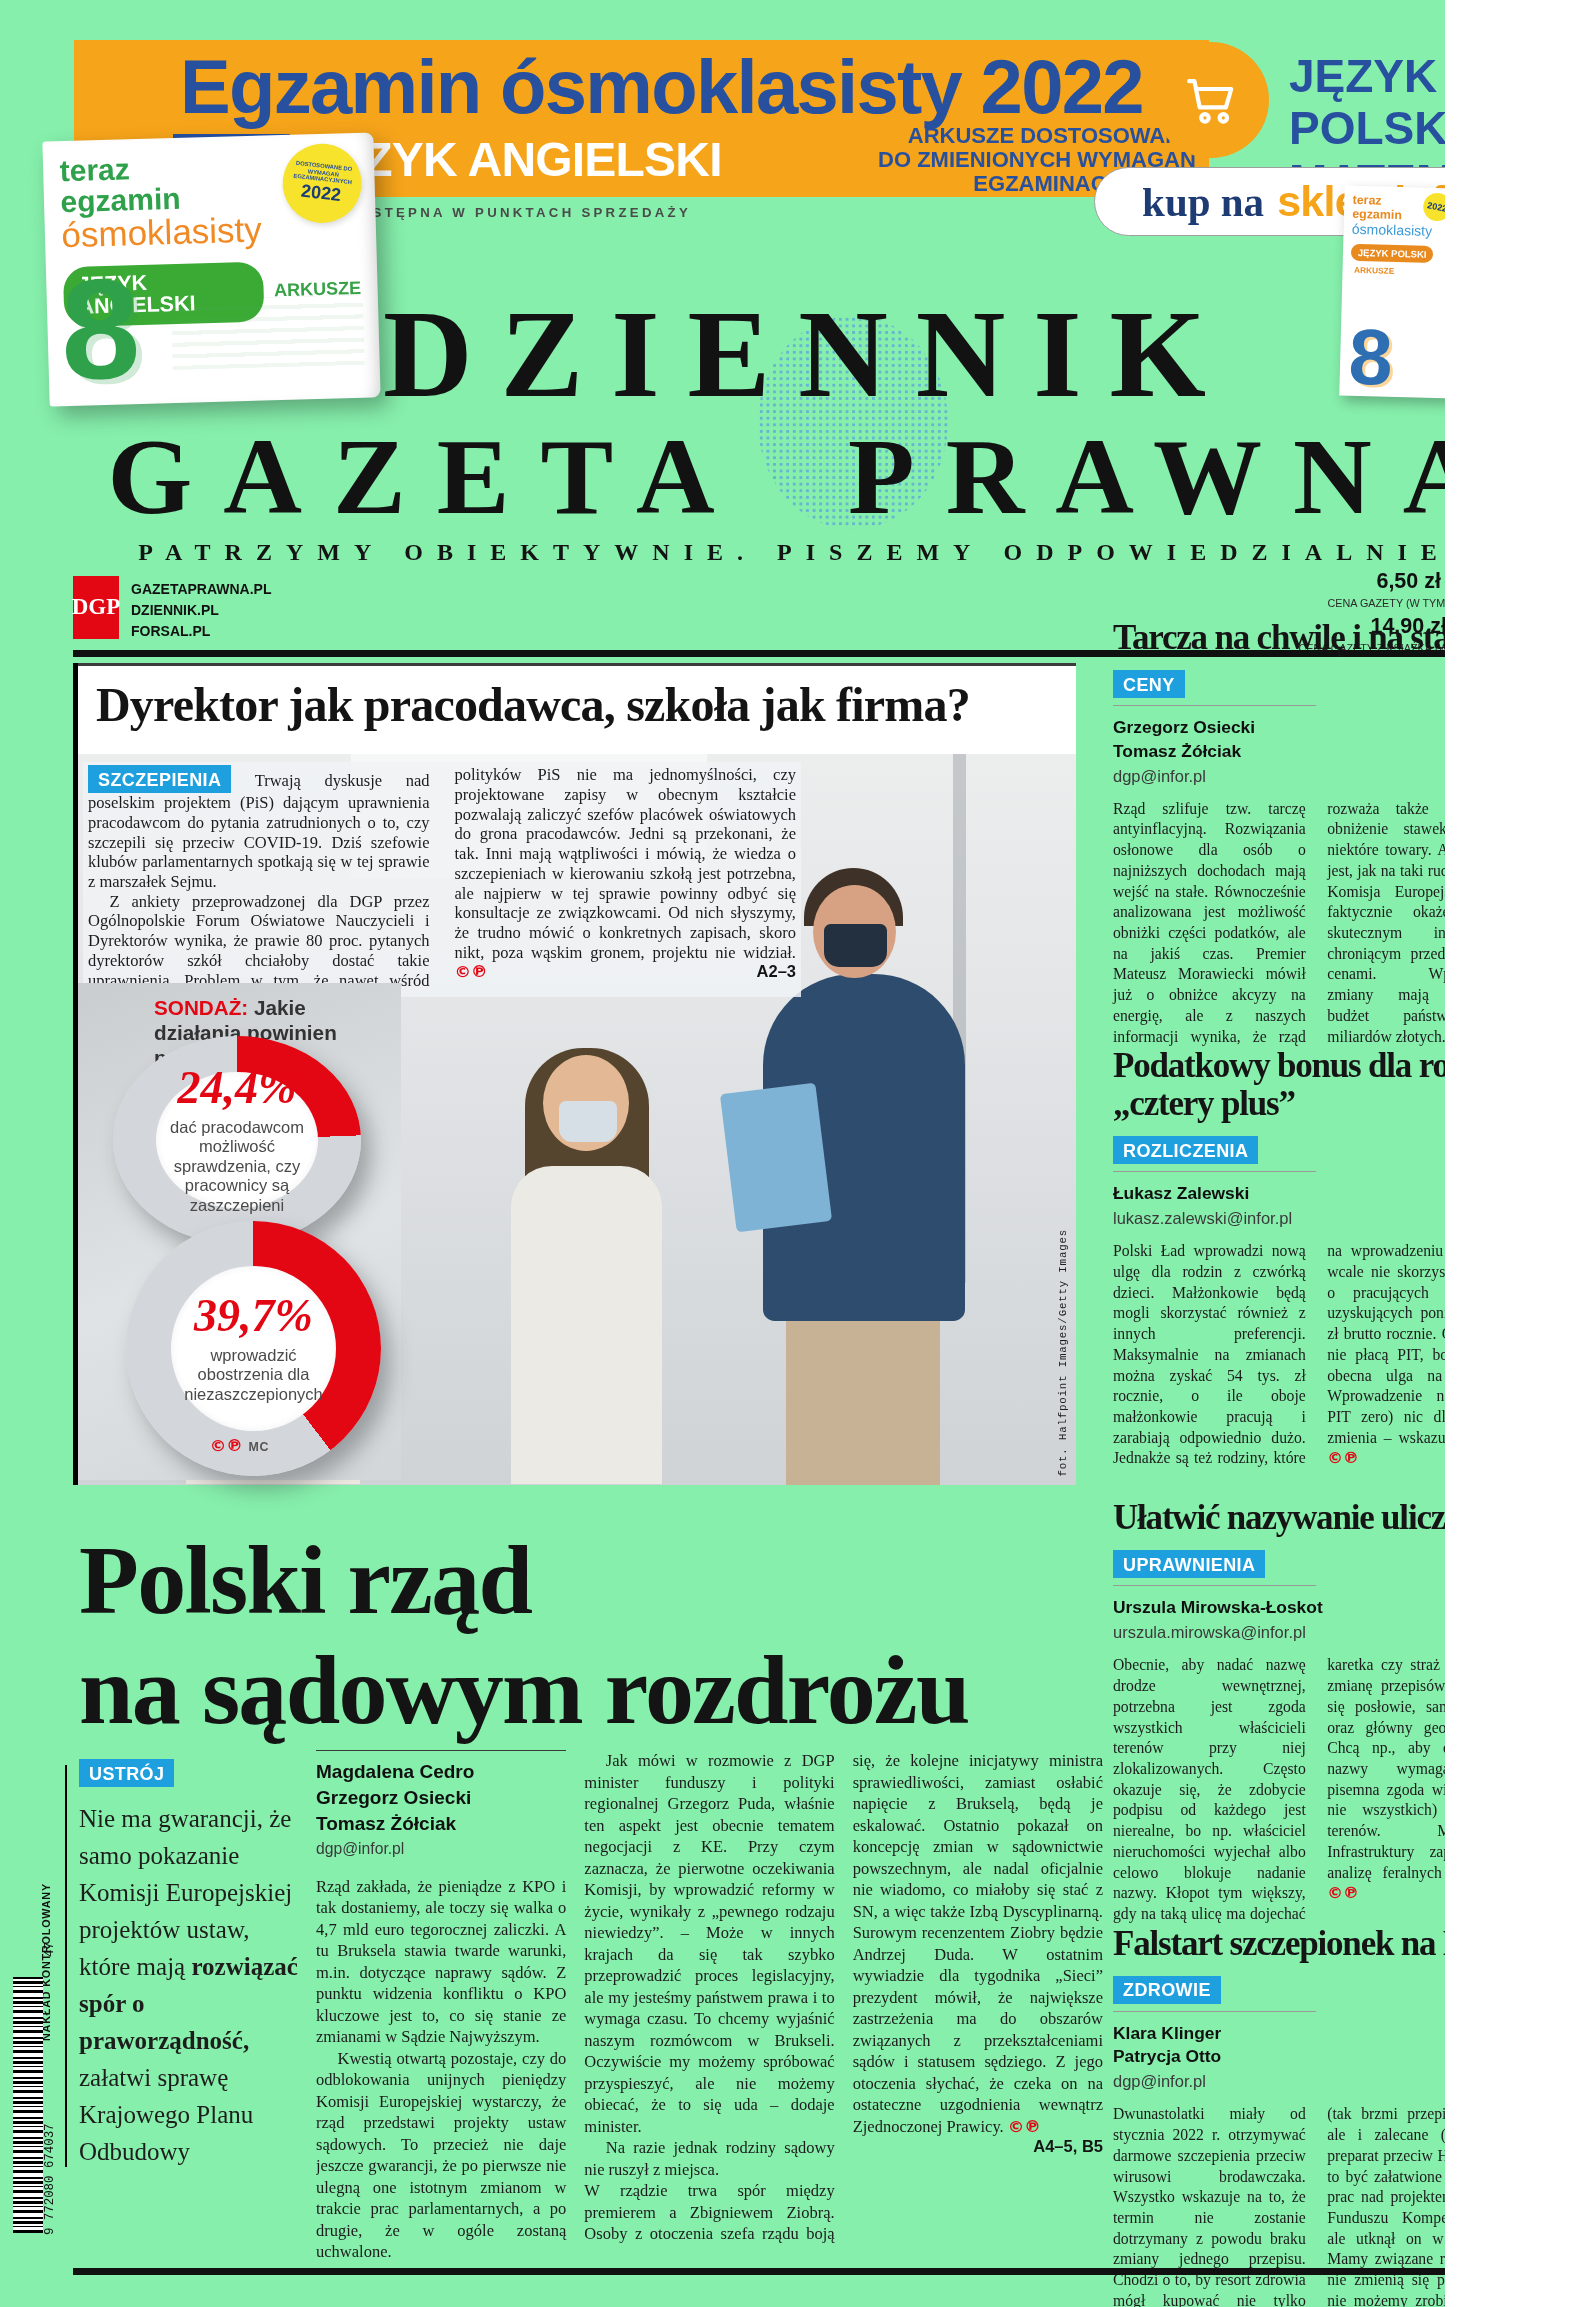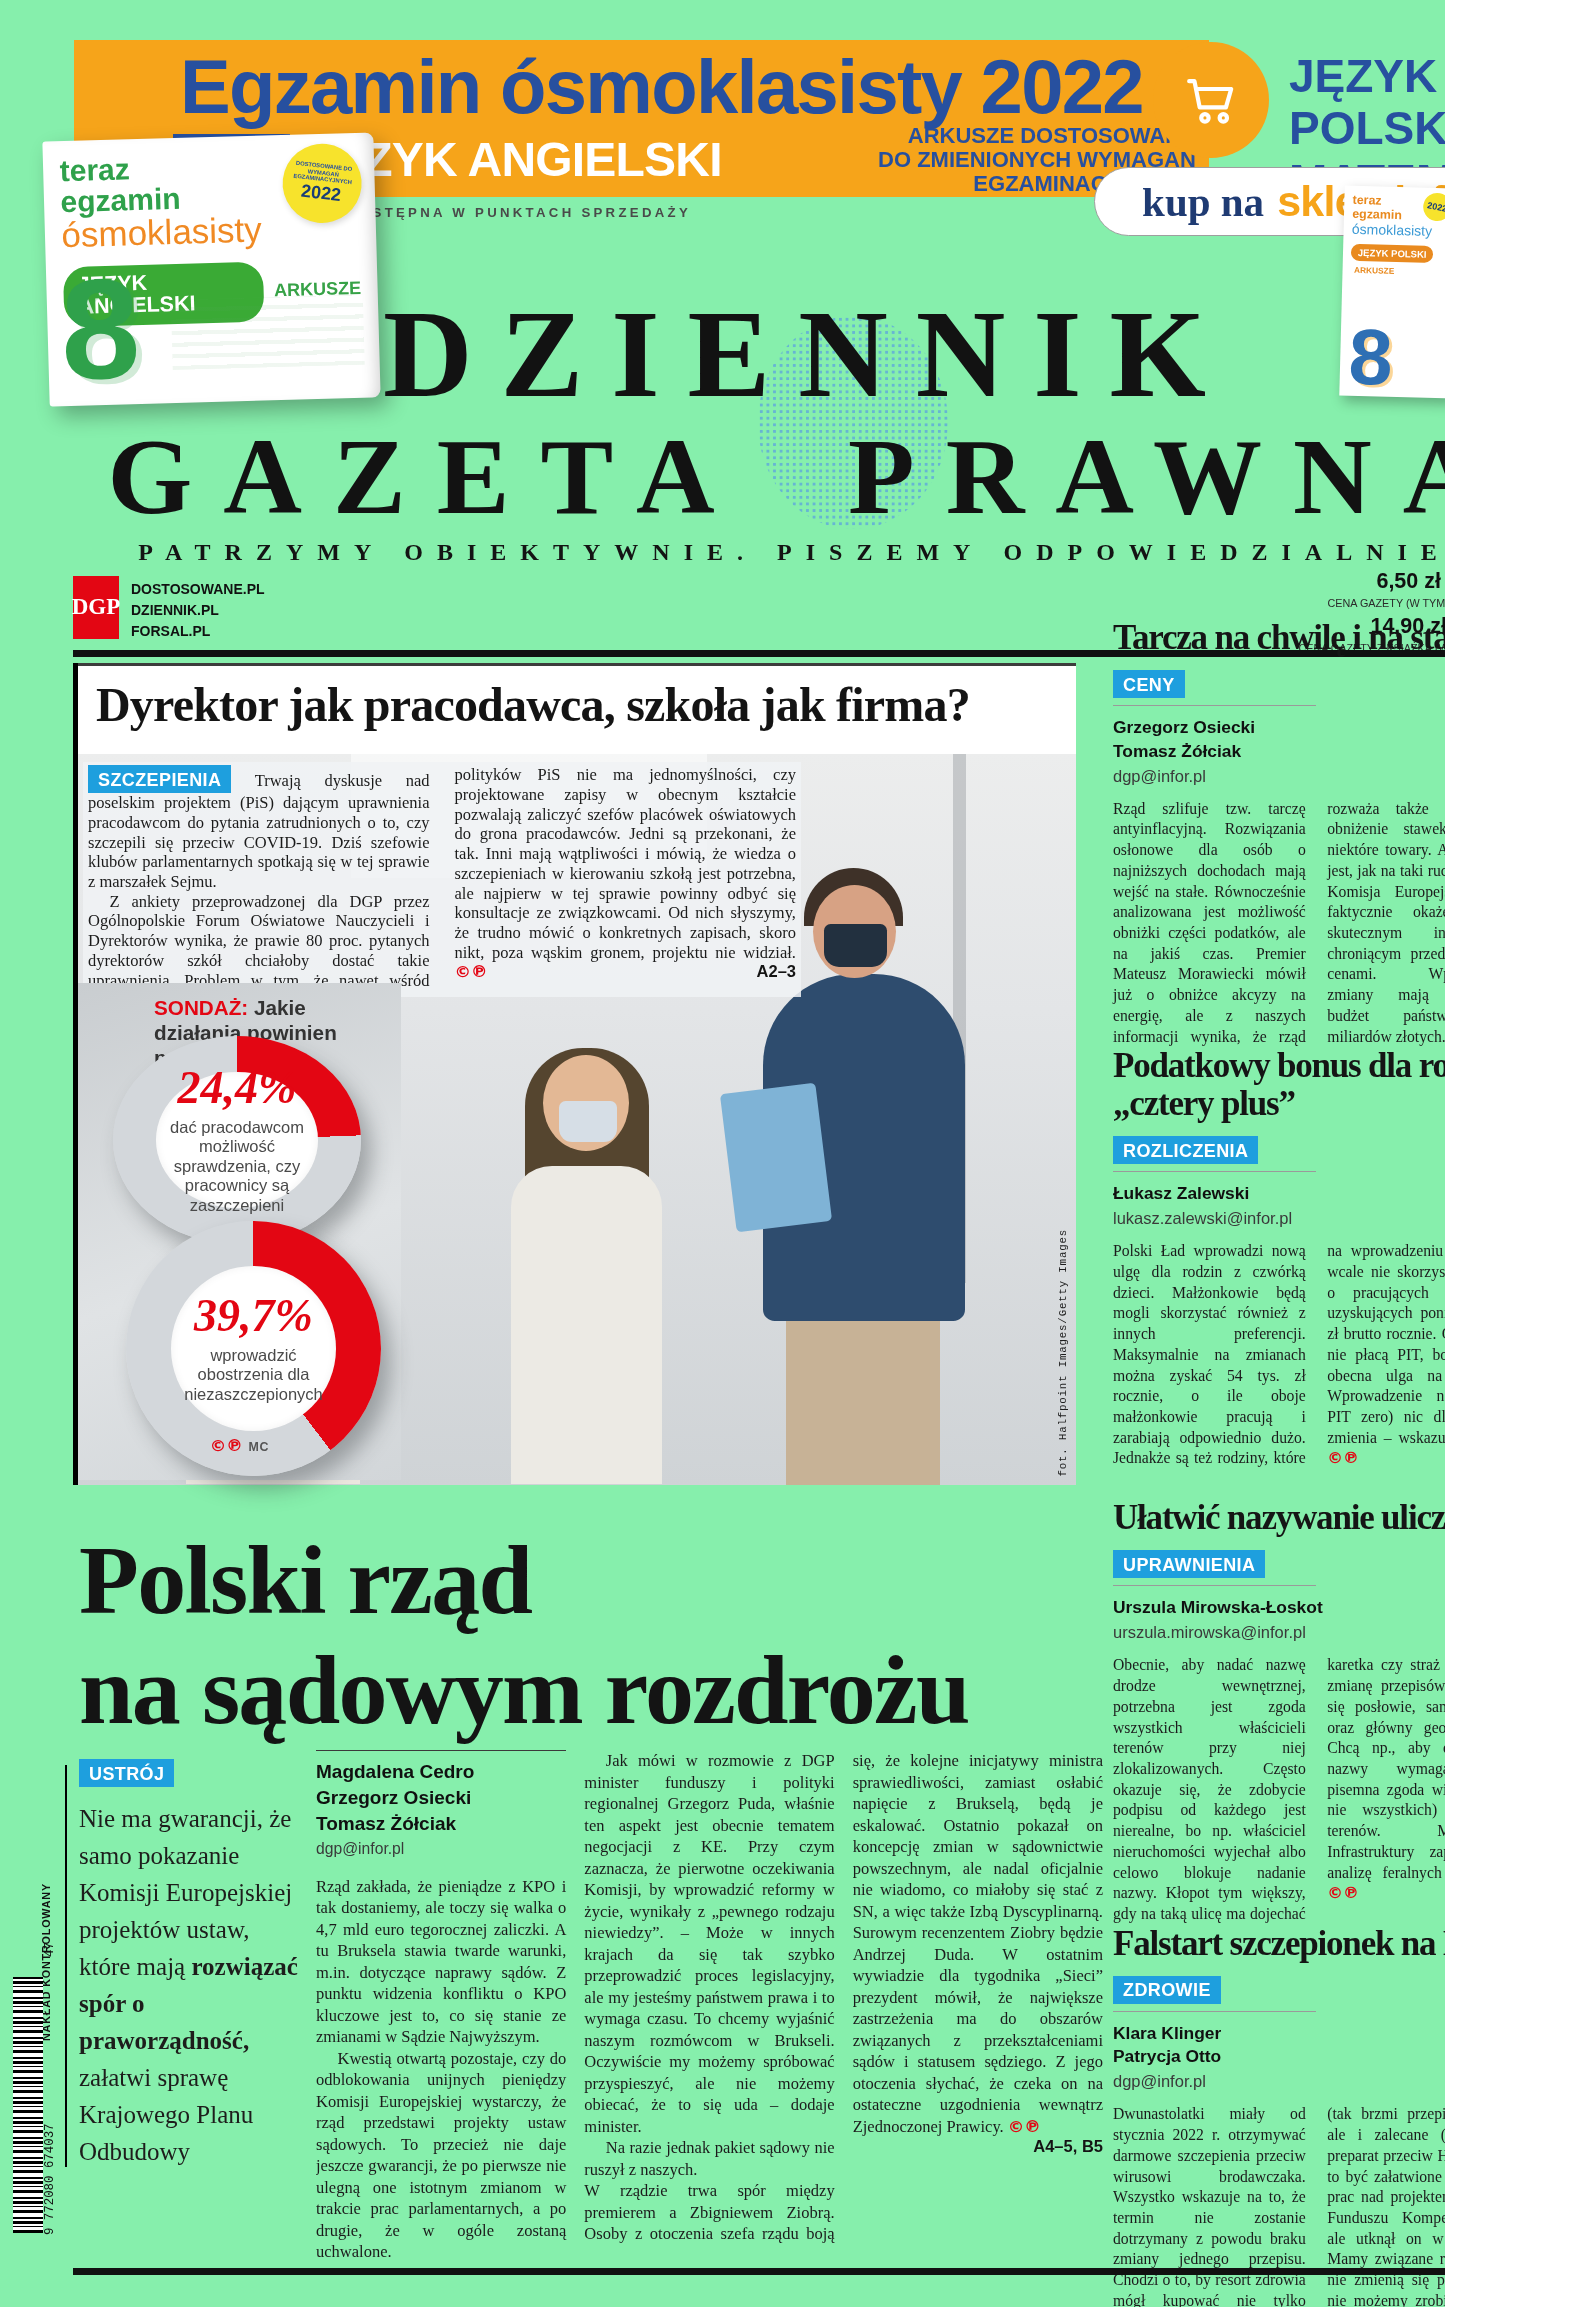--- a/index.html
+++ b/index.html
@@ -256,21 +256,21 @@
   <div id="globe"></div>
   <div id="masthead">
     <div class="m1">DZIENNIK</div>
     <div class="m2">GAZETA PRAWNA</div>
   </div>
   <div id="tagline">PATRZYMY OBIEKTYWNIE. PISZEMY ODPOWIEDZIALNIE</div>
 
   <div id="infobar">
     <div class="dgp">DGP</div>
     <div class="sites">
-      <div>DOSTOSOWANE.PL</div>
+      <div>GAZETAPRAWNA.PL</div>
       <div>DZIENNIK.PL</div>
       <div>FORSAL.PL</div>
     </div>
     <div class="prices">
       <div class="price">6,50 zł</div>
       <div class="pnote">CENA GAZETY (W TYM 8% VAT)</div>
       <div class="price">14,90 zł</div>
       <div class="pnote">CENA GAZETY Z KSIĄŻKĄ (W TYM 8% VAT)</div>
     </div>
   </div>
@@ -411,21 +411,21 @@
   <div id="bcols">
     <div class="bauthors">
       <div class="byline">Magdalena Cedro</div>
       <div class="byline">Grzegorz Osiecki</div>
       <div class="byline">Tomasz Żółciak</div>
       <div class="email">dgp@infor.pl</div>
     </div>
     <p>Rząd zakłada, że pieniądze z KPO i tak dostaniemy, ale toczy się walka o 4,7 mld euro tegorocznej zaliczki. A tu Bruksela stawia twarde warunki, m.in. dotyczące naprawy sądów. Z punktu widzenia konfliktu o KPO kluczowe jest to, co się stanie ze zmianami w Sądzie Najwyższym.</p>
     <p class="p-ind">Kwestią otwartą pozostaje, czy do odblokowania unijnych pieniędzy Komisji Europejskiej wystarczy, że rząd przedstawi projekty ustaw sądowych. To przecież nie daje jeszcze gwarancji, że po pierwsze nie ulegną one istotnym zmianom w trakcie prac parlamentarnych, a po drugie, że w ogóle zostaną uchwalone.</p>
     <p class="p-ind">Jak mówi w rozmowie z DGP minister funduszy i polityki regionalnej Grzegorz Puda, właśnie ten aspekt jest obecnie tematem negocjacji z KE. Przy czym zaznacza, że pierwotne oczekiwania Komisji, by wprowadzić reformy w życie, wynikały z „pewnego rodzaju niewiedzy”. – Może w innych krajach da się tak szybko przeprowadzić proces legislacyjny, ale my jesteśmy państwem prawa i to wymaga czasu. To chcemy wyjaśnić naszym rozmówcom w Brukseli. Oczywiście my możemy spróbować przyspieszyć, ale nie możemy obiecać, że to się uda – dodaje minister.</p>
-    <p class="p-ind">Na razie jednak pakiet sądowy nie ruszył z naszych.</p>
+    <p class="p-ind">Na razie jednak rodziny sądowy nie ruszył z miejsca.</p>
     <p>
       <span>W rządzie trwa spór między premierem a Zbigniewem Ziobrą. Osoby z otoczenia szefa rządu boją się, że kolejne inicjatywy ministra sprawiedliwości, zamiast osłabić napięcie z Brukselą, będą je eskalować. Ostatnio pokazał on koncepcję zmian w sądownictwie powszechnym, ale nadal oficjalnie nie wiadomo, co miałoby się stać z SN, a więc także Izbą Dyscyplinarną. Surowym recenzentem Ziobry będzie Andrzej Duda. W ostatnim wywiadzie dla tygodnika „Sieci” prezydent mówił, że największe zastrzeżenia ma do obszarów związanych z przekształceniami sądów i statusem sędziego. Z jego otoczenia słychać, że czeka on na ostateczne uzgodnienia wewnątrz Zjednoczonej Prawicy.</span>
       <span class="endmark">©℗</span>
       <span class="pageref">A4–5, B5</span>
     </p>
   </div>
 
   <div id="nk">NAKŁAD KONTROLOWANY</div>
   <div id="bars"></div>
   <div id="bnum">9 772080 674037</div>

